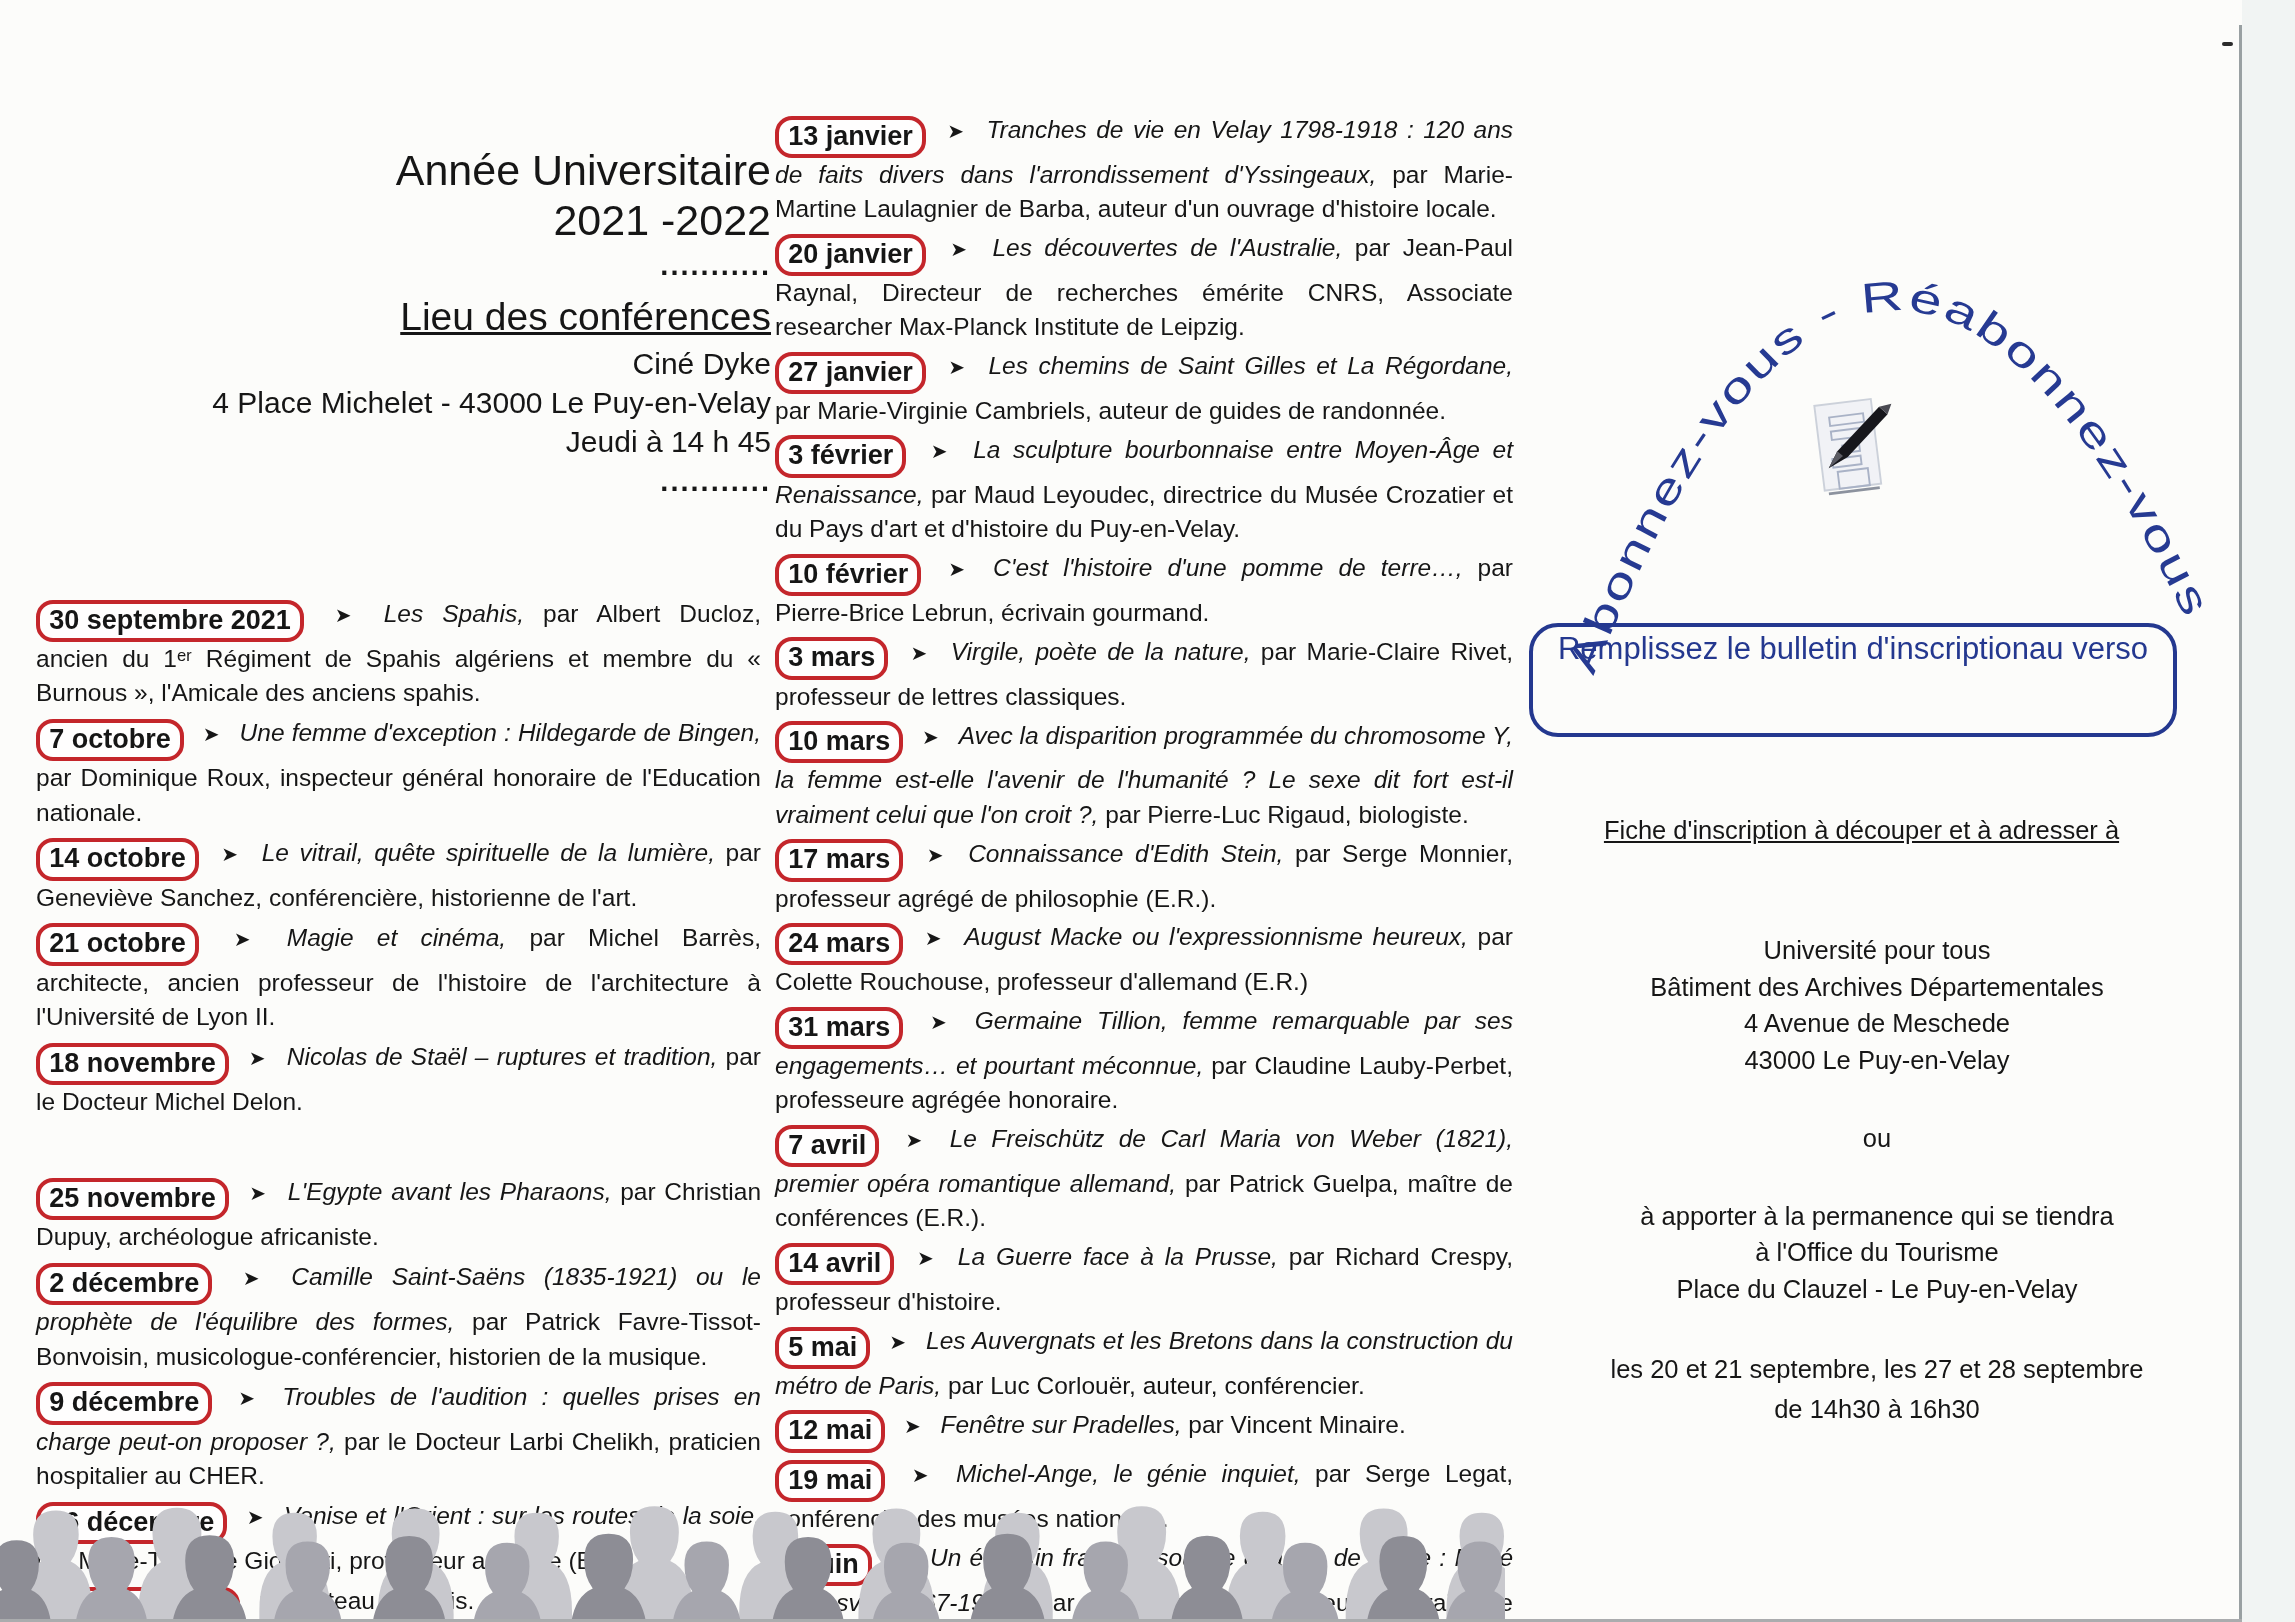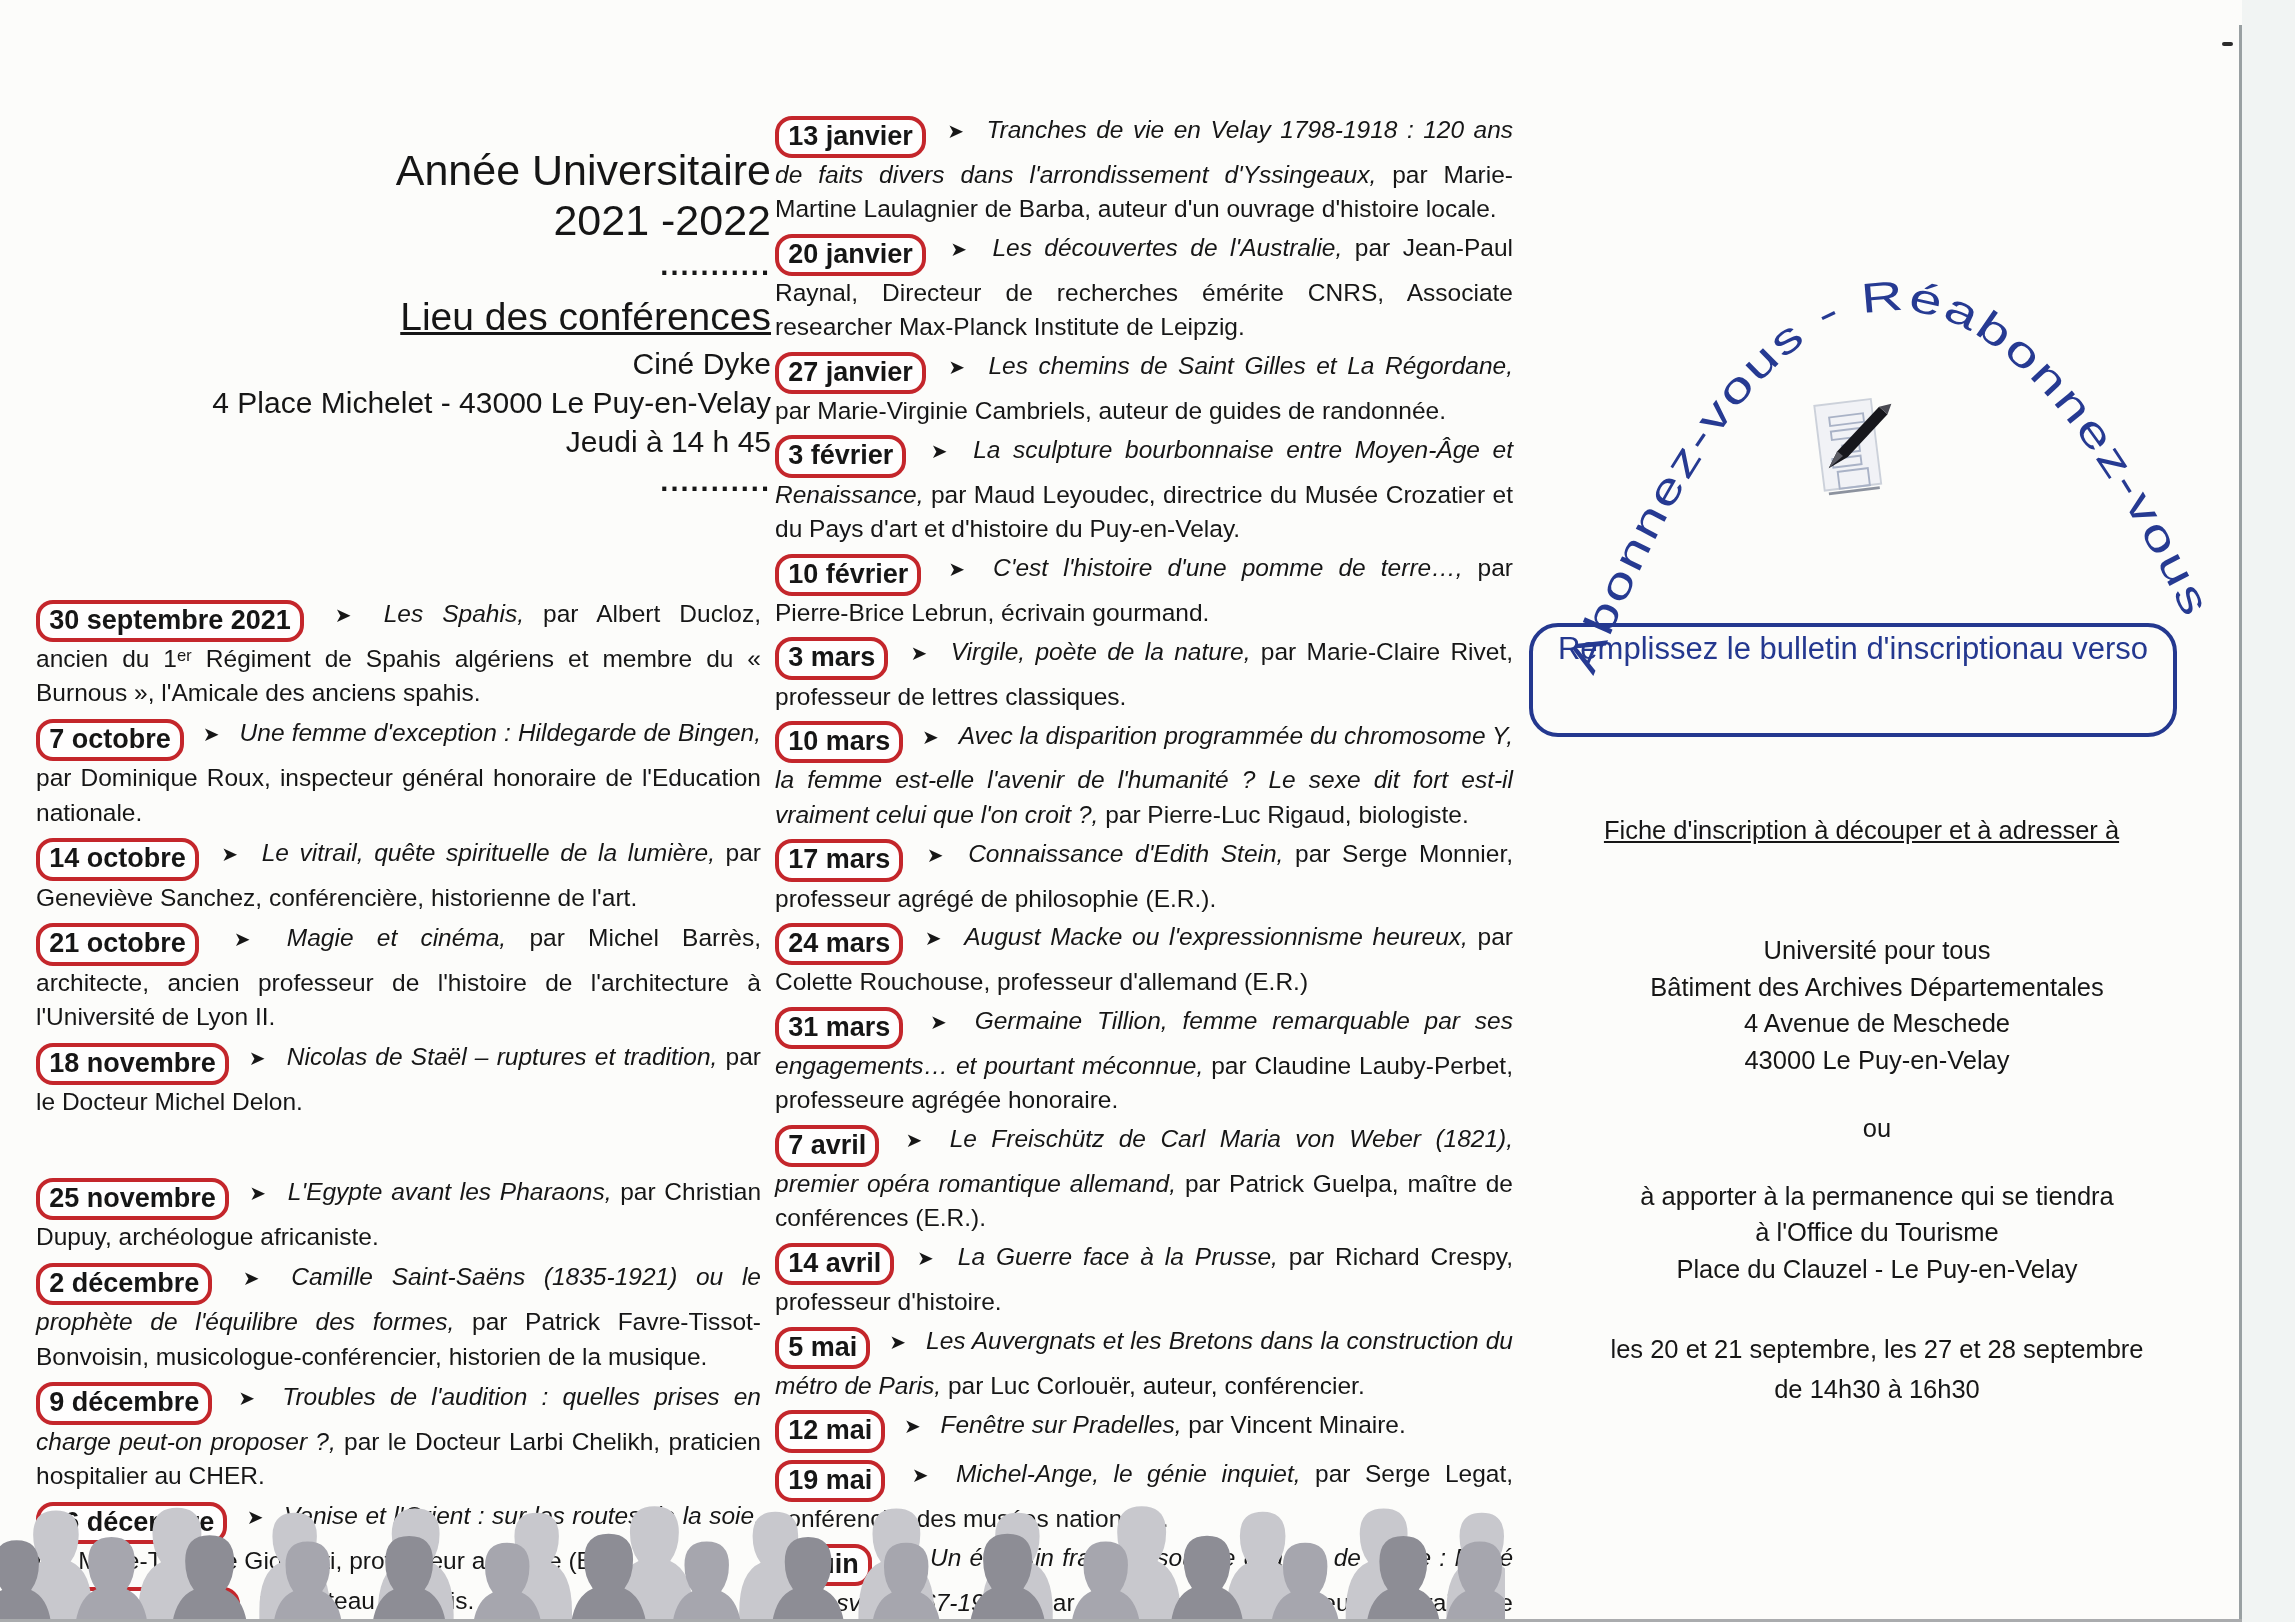--- a/index.html
+++ b/index.html
@@ -31,21 +31,21 @@
   
   #arc-svg{position:absolute;left:1537px;top:242px;}
   #blue-box{
     position:absolute;left:1529px;top:623px;width:640px;height:106px;
     border:4.6px solid #24388f;border-radius:29px;color:#24388f;
     display:flex;flex-direction:row;justify-content:center;text-align:center;
     font-size:31px;line-height:1.45;font-weight:500;
   }
   #fiche{position:absolute;left:1531px;top:816px;width:661px;text-align:center;font-size:25.5px;text-decoration:underline;}
   #address{position:absolute;left:1527px;top:932px;width:700px;text-align:center;font-size:25.5px;line-height:1.44;}
-  .addr-ou{margin:31px 0;}
+  .addr-ou{margin:41px 0;}
   .addr-times{margin-top:43px;}
   .addr-times2{margin-top:3.9px;}
   
   #outer-strip{position:absolute;left:2242px;top:0;width:54px;height:1622px;background:#f1f4f3;}
   #page-edge{position:absolute;left:2239px;top:25px;width:2.6px;height:1597px;background:#99a0a2;}
   #corner-dash{position:absolute;left:2222px;top:42px;width:11px;height:3.9px;background:#2b2b2b;border-radius:2px;}
   #bottom-line{position:absolute;left:0;bottom:0;width:2242px;height:3.3px;background:#aaacae;}
   #crowd{position:absolute;left:0;top:1501px;}
 </style>
 </head>

